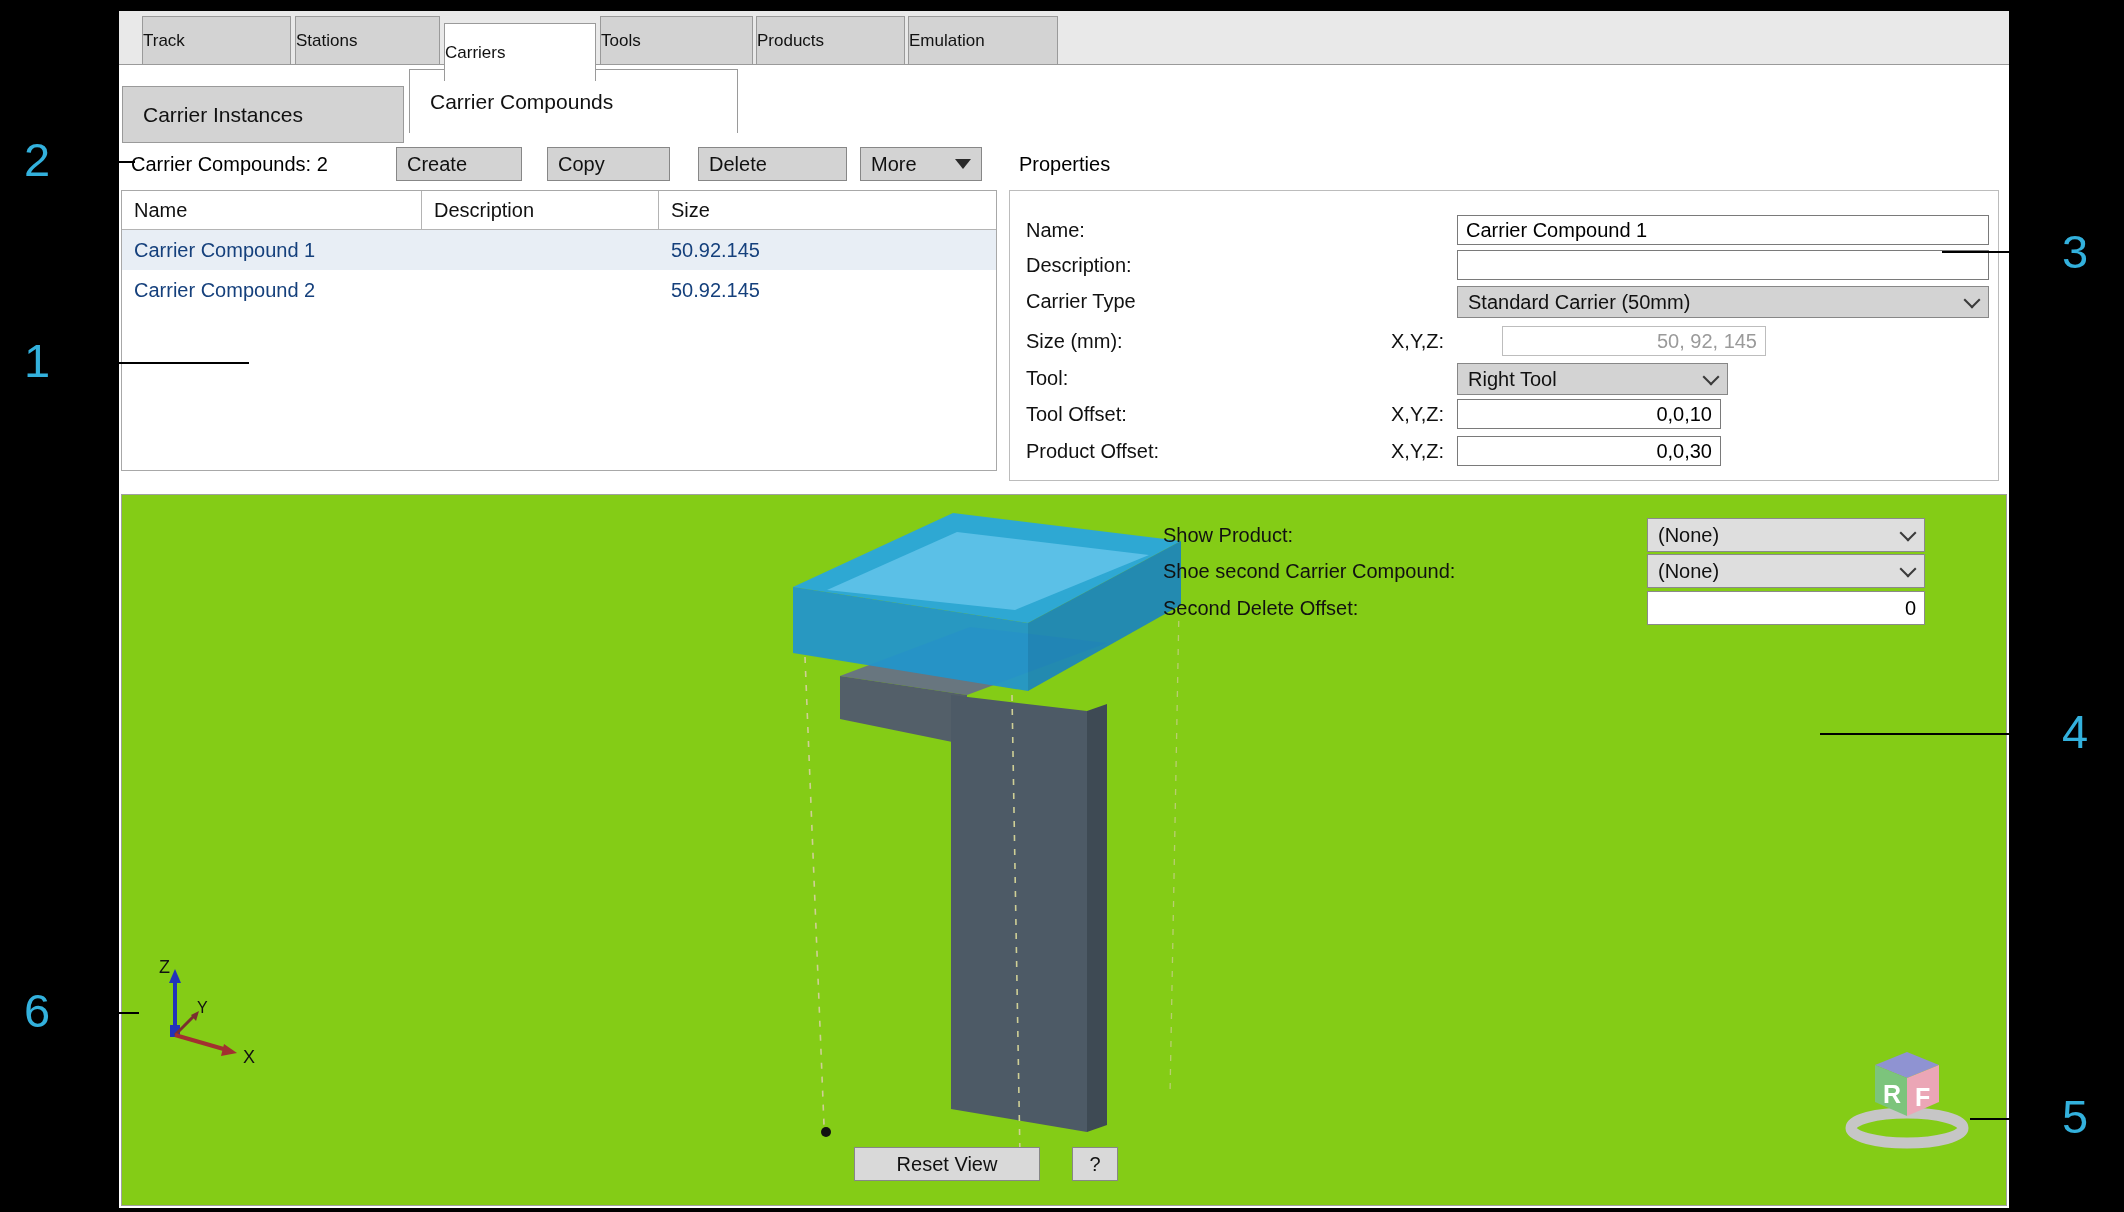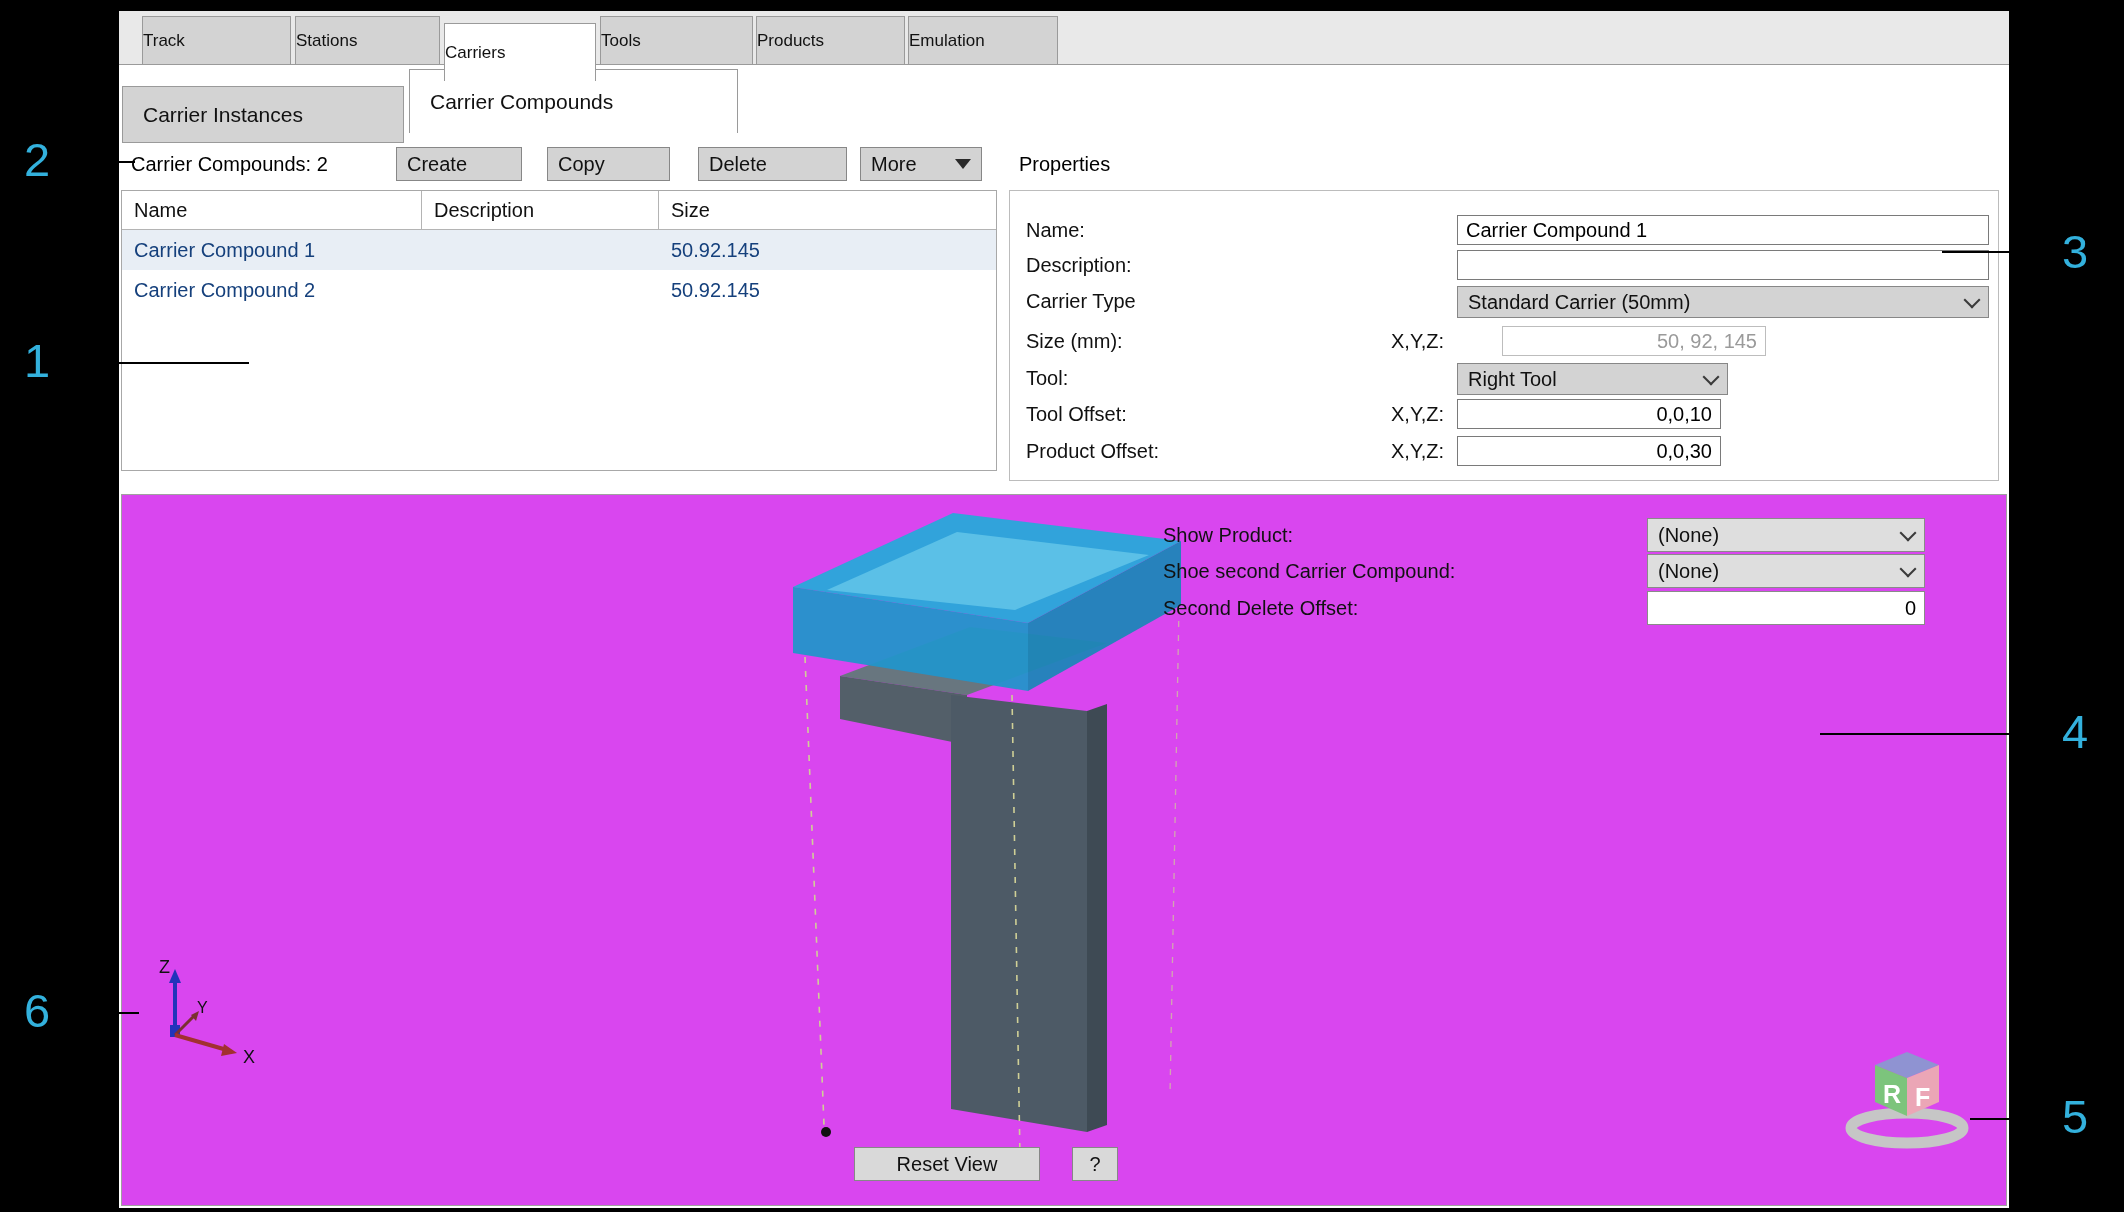--- a/index.html
+++ b/index.html
@@ -52,21 +52,21 @@
     box-sizing:border-box;font-family:"Liberation Sans",sans-serif;background:#fff;}
   .pinput.num{text-align:right;}
   .pinput:disabled{color:#9a9a9a;border-color:#bdbdbd;background:#fff;}
   .dropdown{position:absolute;background:#d3d3d3;border:1px solid #878787;box-sizing:border-box;
     display:flex;align-items:center;justify-content:space-between;padding:0 10px;font-size:20px;cursor:default;}
   .chev{width:10px;height:10px;border-right:2px solid #3a3a3a;border-bottom:2px solid #3a3a3a;
     transform:rotate(45deg);margin-top:-5px;flex:0 0 auto;}
 
   
   .viewport{position:absolute;left:2px;top:483px;width:1886px;height:712px;border:1px solid #a0a0a0;
-    box-sizing:border-box;background:#d946ef;}
+    box-sizing:border-box;background:#84cc16;}
   .vlabel{position:absolute;font-size:20px;white-space:nowrap;}
   .vdrop{position:absolute;background:#dedede;border:1px solid #8a8a8a;box-sizing:border-box;
     display:flex;align-items:center;justify-content:space-between;padding:16px 10px;font-size:20px;cursor:default;}
   .vinput{position:absolute;height:34px;border:1px solid #8a8a8a;box-sizing:border-box;font-size:20px;
     padding:0 8px;text-align:right;font-family:"Liberation Sans",sans-serif;background:#fff;}
   .vbtn{position:absolute;height:34px;background:#d9d9d9;border:1px solid #878787;box-sizing:border-box;
     display:flex;align-items:center;justify-content:center;font-size:20px;cursor:default;}
 
   
   .callout{position:absolute;color:#33b1dd;font-size:47px;font-weight:400;z-index:10;line-height:1;}

